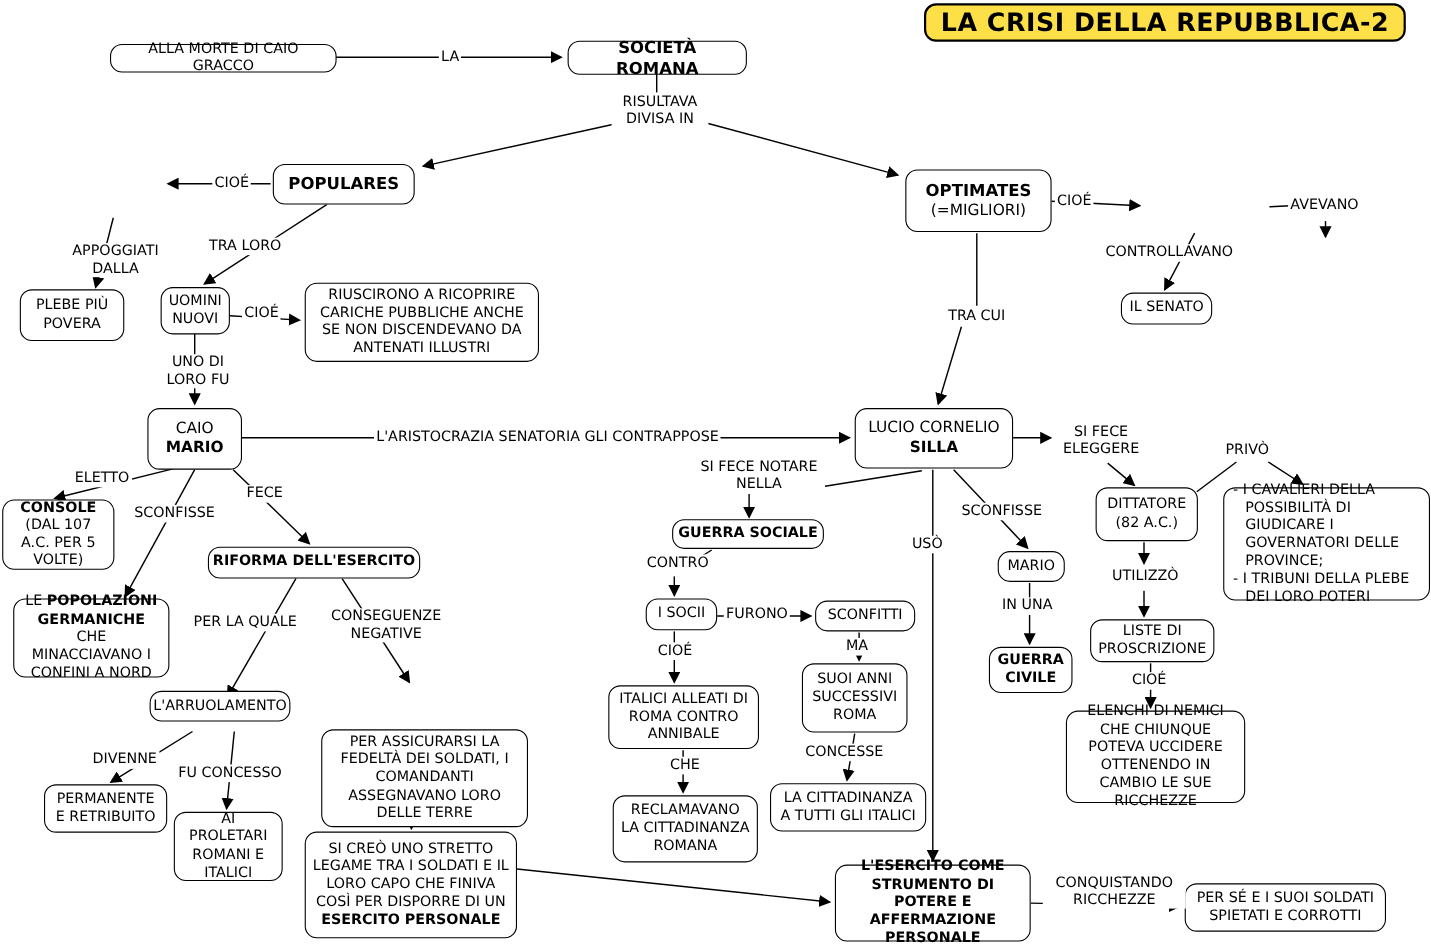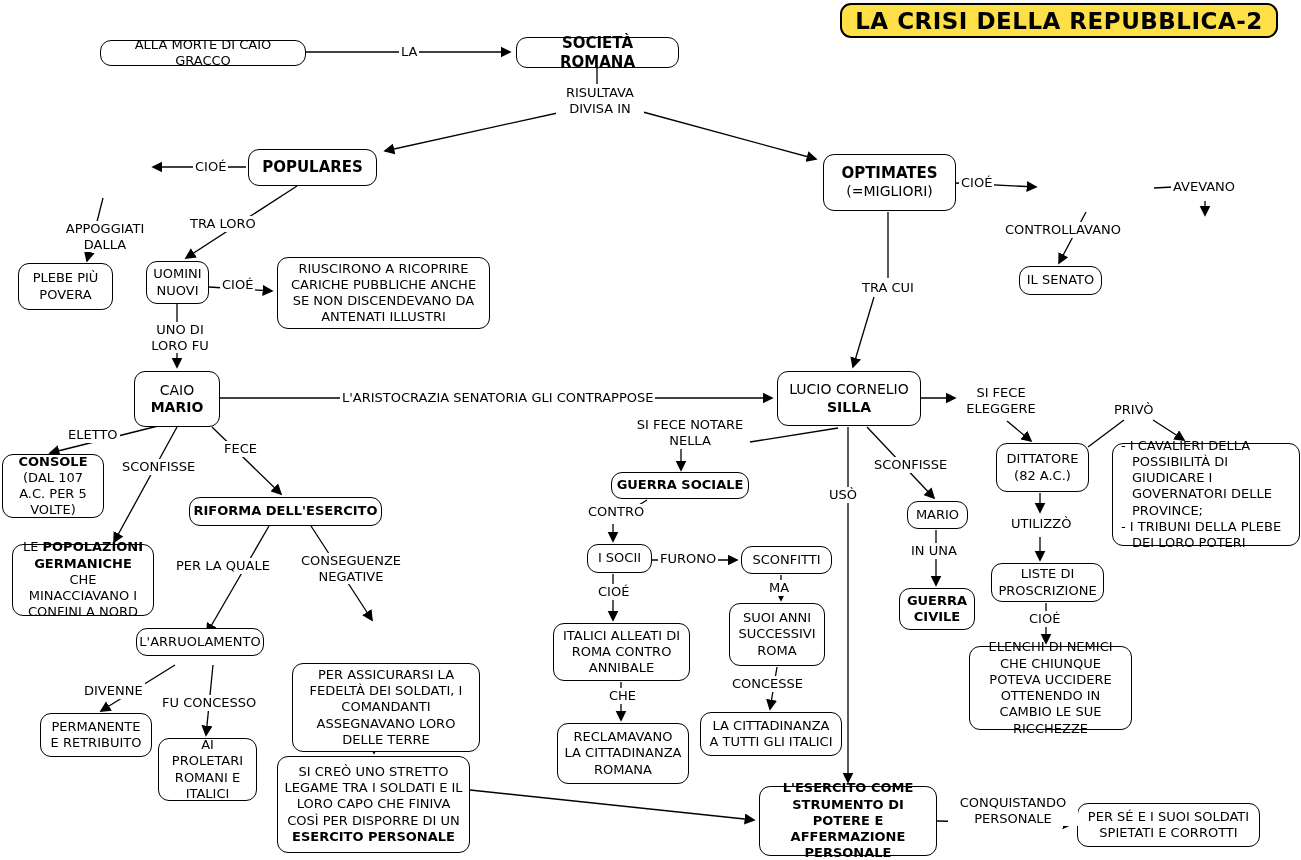--- a/index.html
+++ b/index.html
@@ -211,15 +211,15 @@
   <div class="lbl" style="left:607px;top:688px;">CHE</div>
   <div class="lbl" style="left:767px;top:580px;">MA</div>
   <div class="lbl" style="left:730px;top:676px;">CONCESSE</div>
   <div class="lbl wrap" style="left:958px;top:385px;width:82px;">SI FECE ELEGGERE</div>
   <div class="lbl" style="left:872px;top:457px;">SCONFISSE</div>
   <div class="lbl" style="left:827px;top:487px;">USÒ</div>
   <div class="lbl" style="left:909px;top:543px;">IN UNA</div>
   <div class="lbl" style="left:1112px;top:402px;">PRIVÒ</div>
   <div class="lbl" style="left:1009px;top:516px;">UTILIZZÒ</div>
   <div class="lbl" style="left:1027px;top:611px;">CIOÉ</div>
-  <div class="lbl wrap" style="left:948px;top:795px;width:126px;">CONQUISTANDO PERSONALE</div>
+  <div class="lbl wrap" style="left:948px;top:795px;width:126px;">CONQUISTANDO RICCHEZZE</div>
 
 </div>
 
 </body></html>

